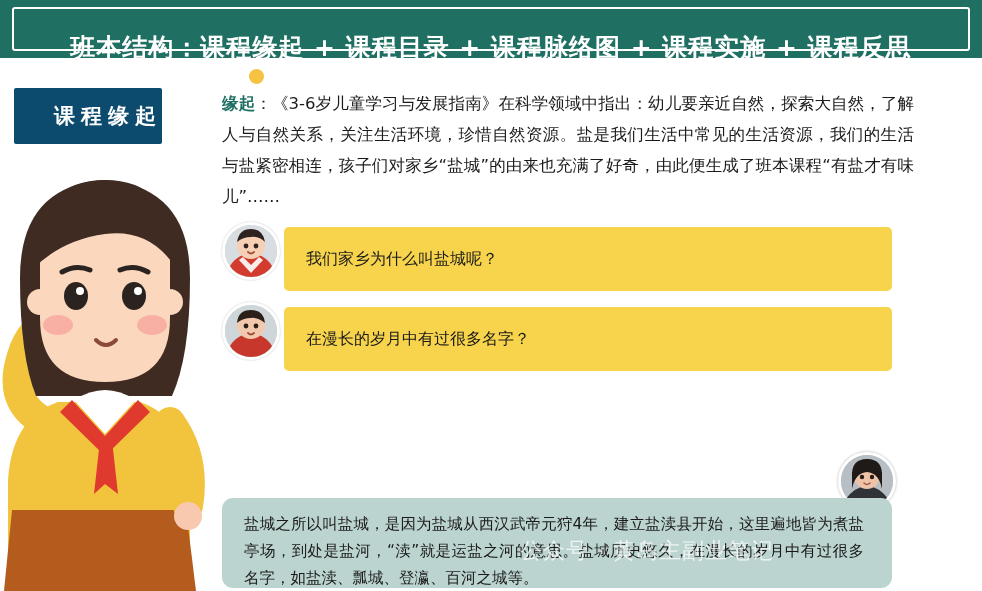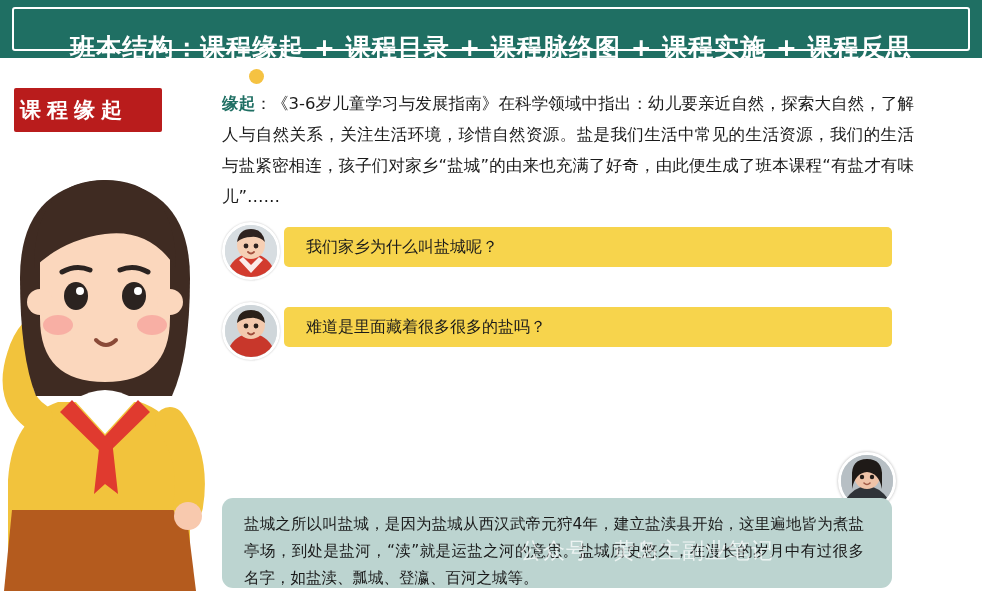--- a/index.html
+++ b/index.html
@@ -43,26 +43,26 @@
     letter-spacing: 1px;
     white-space: nowrap;
     font-family: "DejaVu Sans", "Liberation Sans", sans-serif;
     margin-top: 37px;
   }
 
   
   .section-tag {
     position: absolute;
     left: 14px; top: 88px;
-    width: 148px; height: 44px;
-    background: #b91c1c;
+    width: 148px; height: 56px;
+    background: #0c4a6e;
     border-radius: 2px;
     display: flex;
     align-items: center;
-    justify-content: flex-start;
+    justify-content: flex-end;
   }
   .section-tag-label {
     color: #ffffff;
     font-size: 21px;
     font-weight: bold;
     letter-spacing: 6px;
     text-indent: 6px;
     font-family: "DejaVu Sans", "Liberation Sans", sans-serif;
   }
 
@@ -109,21 +109,21 @@
     width: 58px; height: 58px;
     border-radius: 50%;
     border: 3px solid #ffffff;
     box-shadow: 0 0 2px rgba(0,0,0,.25);
     overflow: hidden;
     background: #cfd6da;
   }
   .qrow .bubble {
     position: absolute;
     left: 62px; top: 5px;
-    width: 608px; height: 40px;
+    width: 608px; height: 64px;
     background: #f7d44c;
     border-radius: 5px;
     display: flex;
     align-items: center;
     padding-left: 22px;
     font-size: 16px;
     color: #1a1a1a;
     font-family: "DejaVu Sans", "Liberation Sans", sans-serif;
   }
   #q1 { top: 222px; }
@@ -252,21 +252,21 @@
       <svg width="52" height="52" viewBox="0 0 52 52" xmlns="http://www.w3.org/2000/svg">
         <rect width="52" height="52" fill="#cfd6da"></rect>
         <path d="M0 52 Q6 34 18 30 L34 30 Q46 34 52 52 Z" fill="#c8372b"></path>
         <circle cx="26" cy="20" r="14" fill="#f3c9ad"></circle>
         <path d="M12 18 Q13 5 26 5 Q39 5 40 18 Q33 12 26 13 Q18 13 12 18 Z" fill="#2a2019"></path>
         <circle cx="21" cy="21" r="2.4" fill="#2a2019"></circle>
         <circle cx="31" cy="21" r="2.4" fill="#2a2019"></circle>
         <path d="M23 28 Q26 31 29 28" stroke="#9c4a39" stroke-width="1.8" fill="none" stroke-linecap="round"></path>
       </svg>
     </div>
-    <div class="bubble">难道是里面藏着很多很多的盐吗？</div>
+    <div class="bubble">在漫长的岁月中有过很多名字？</div>
   </div>
 
 
   <div class="teacher-avatar">
     <svg width="52" height="52" viewBox="0 0 52 52" xmlns="http://www.w3.org/2000/svg">
       <rect width="52" height="52" fill="#b7bfc4"></rect>
       <path d="M0 52 Q8 36 20 32 L32 32 Q44 36 52 52 Z" fill="#2f3338"></path>
       <circle cx="26" cy="21" r="13" fill="#efc3a8"></circle>
       <path d="M11 22 Q10 4 26 4 Q42 4 41 22 L41 34 Q38 18 26 17 Q14 18 11 34 Z" fill="#1f1a17"></path>
       <circle cx="21" cy="22" r="2.2" fill="#241d19"></circle>

